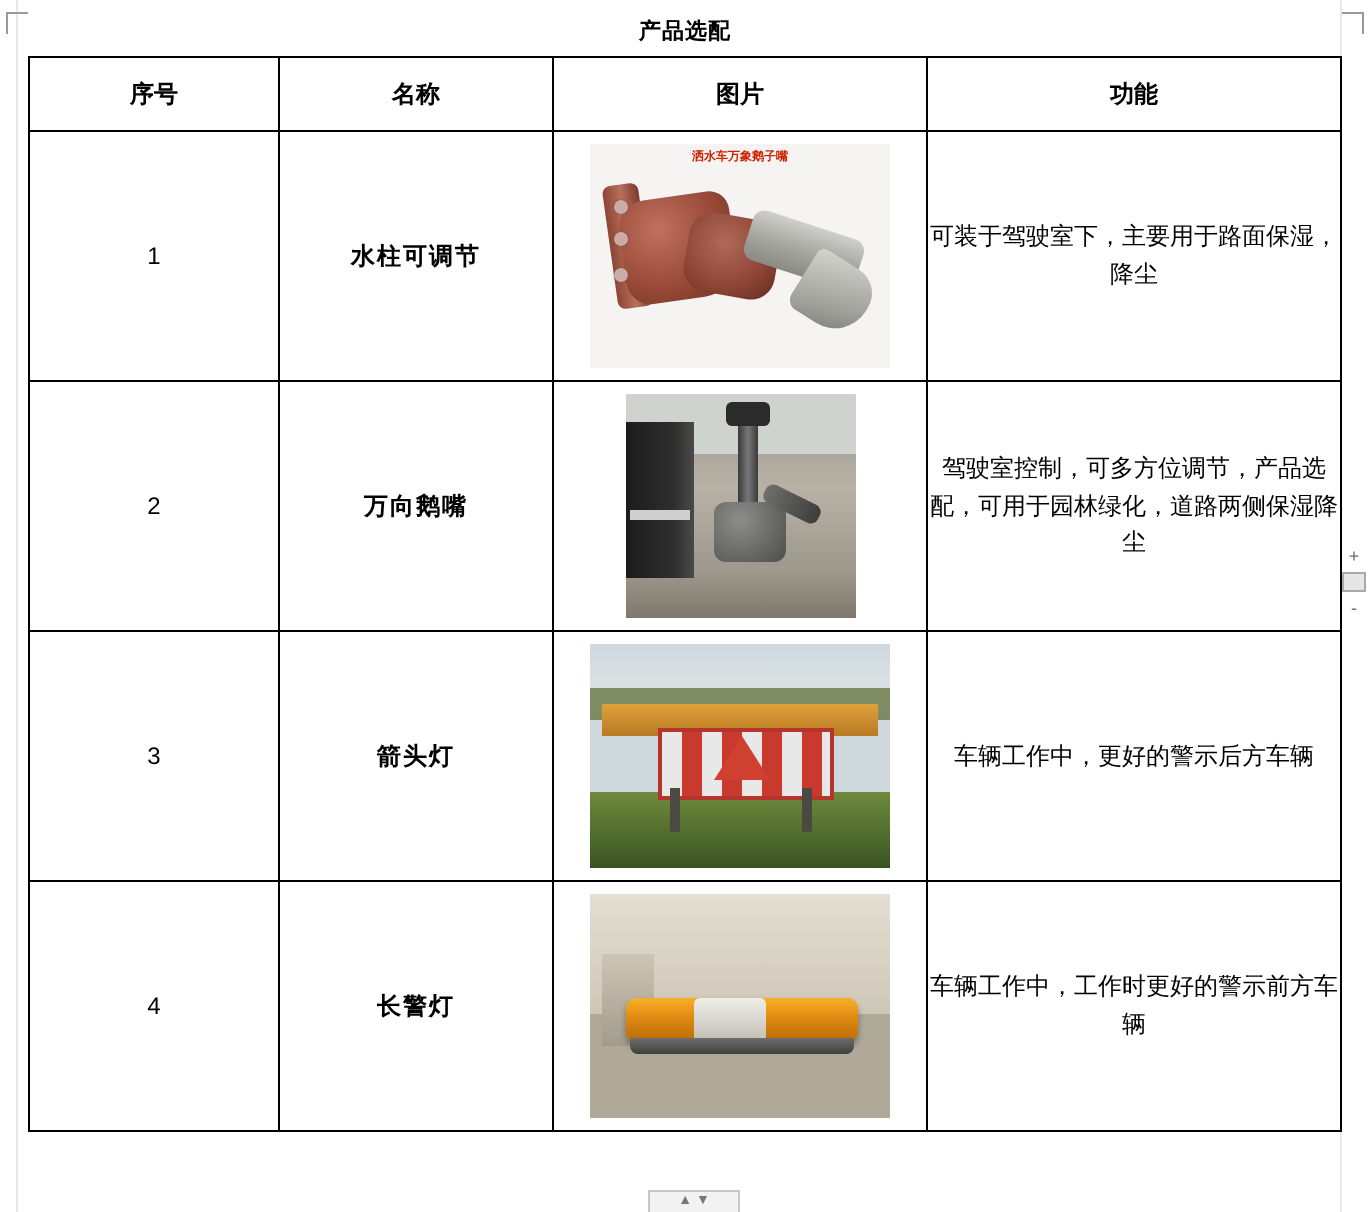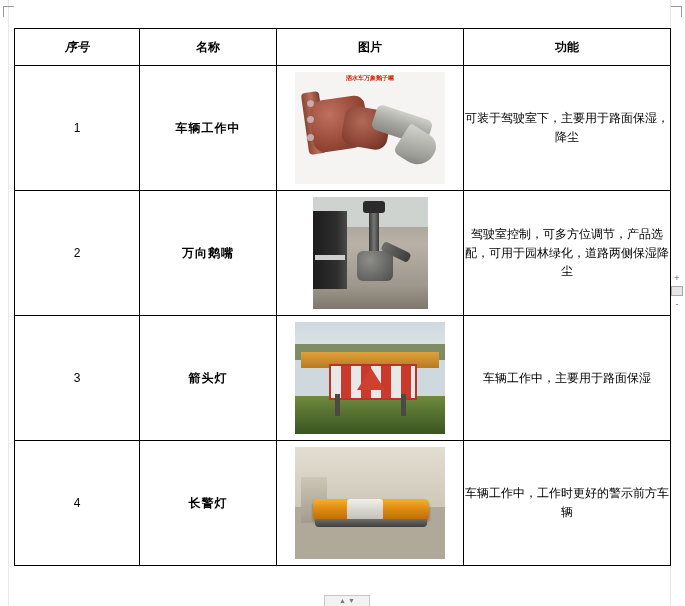--- a/index.html
+++ b/index.html
@@ -54,21 +54,21 @@
     vertical-align: middle;
     font-size: 12px;
     color: #000000;
     padding: 0;
   }
   thead th {
     height: 36px;
     font-weight: bold;
     font-size: 12.5px;
   }
-  .col-no    { width: 124px; font-style: italic; }
+  .col-no    { width: 124px; }
   .col-name  { width: 136px; }
   .col-img   { width: 186px; }
   .col-func  { width: 206px; }
 
   tbody td { height: 124px; }
   td.cell-no   { font-size: 11px; }
   td.cell-name { font-weight: bold; font-size: 13px; letter-spacing: 1px; }
   td.cell-func {
     font-weight: normal;
     font-size: 12.5px;
@@ -297,36 +297,37 @@
 
 <div class="page">
 
   <div class="scroll-ruler"></div>
   <div class="page-edge-left"></div>
   <div class="page-edge-right"></div>
 
   <div class="crop-mark mark-tl"></div>
   <div class="crop-mark mark-tr"></div>
 
+  <div class="doc-title">产品选配</div>
 
   <div class="table-wrap">
     <table class="product-table">
       <thead>
         <tr>
           <th class="col-no">序号</th>
           <th class="col-name">名称</th>
           <th class="col-img">图片</th>
           <th class="col-func">功能</th>
         </tr>
       </thead>
       <tbody>
 
         <tr>
           <td class="cell-no">1</td>
-          <td class="cell-name">车辆工作中</td>
+          <td class="cell-name">水柱可调节</td>
           <td class="cell-img">
             <div class="img-holder photo1">
               <div class="cap">洒水车万象鹅子嘴</div>
               <div class="flange"></div>
               <div class="body1"></div>
               <div class="body2"></div>
               <div class="neck"></div>
               <div class="nozzle"></div>
               <div class="bolt" style="left:12px; top:28px;"></div>
               <div class="bolt" style="left:12px; top:44px;"></div>
@@ -362,21 +363,21 @@
               <div class="sky3"></div>
               <div class="treeline"></div>
               <div class="grass"></div>
               <div class="truckbed"></div>
               <div class="board"></div>
               <div class="arrow"></div>
               <div class="leg" style="left:40px;"></div>
               <div class="leg" style="left:106px;"></div>
             </div>
           </td>
-          <td class="cell-func">车辆工作中，主要用于路面保湿</td>
+          <td class="cell-func">车辆工作中，更好的警示后方车辆</td>
         </tr>
 
         <tr>
           <td class="cell-no">4</td>
           <td class="cell-name">长警灯</td>
           <td class="cell-img">
             <div class="img-holder photo4">
               <div class="wallbg"></div>
               <div class="floor"></div>
               <div class="boxleft"></div>

